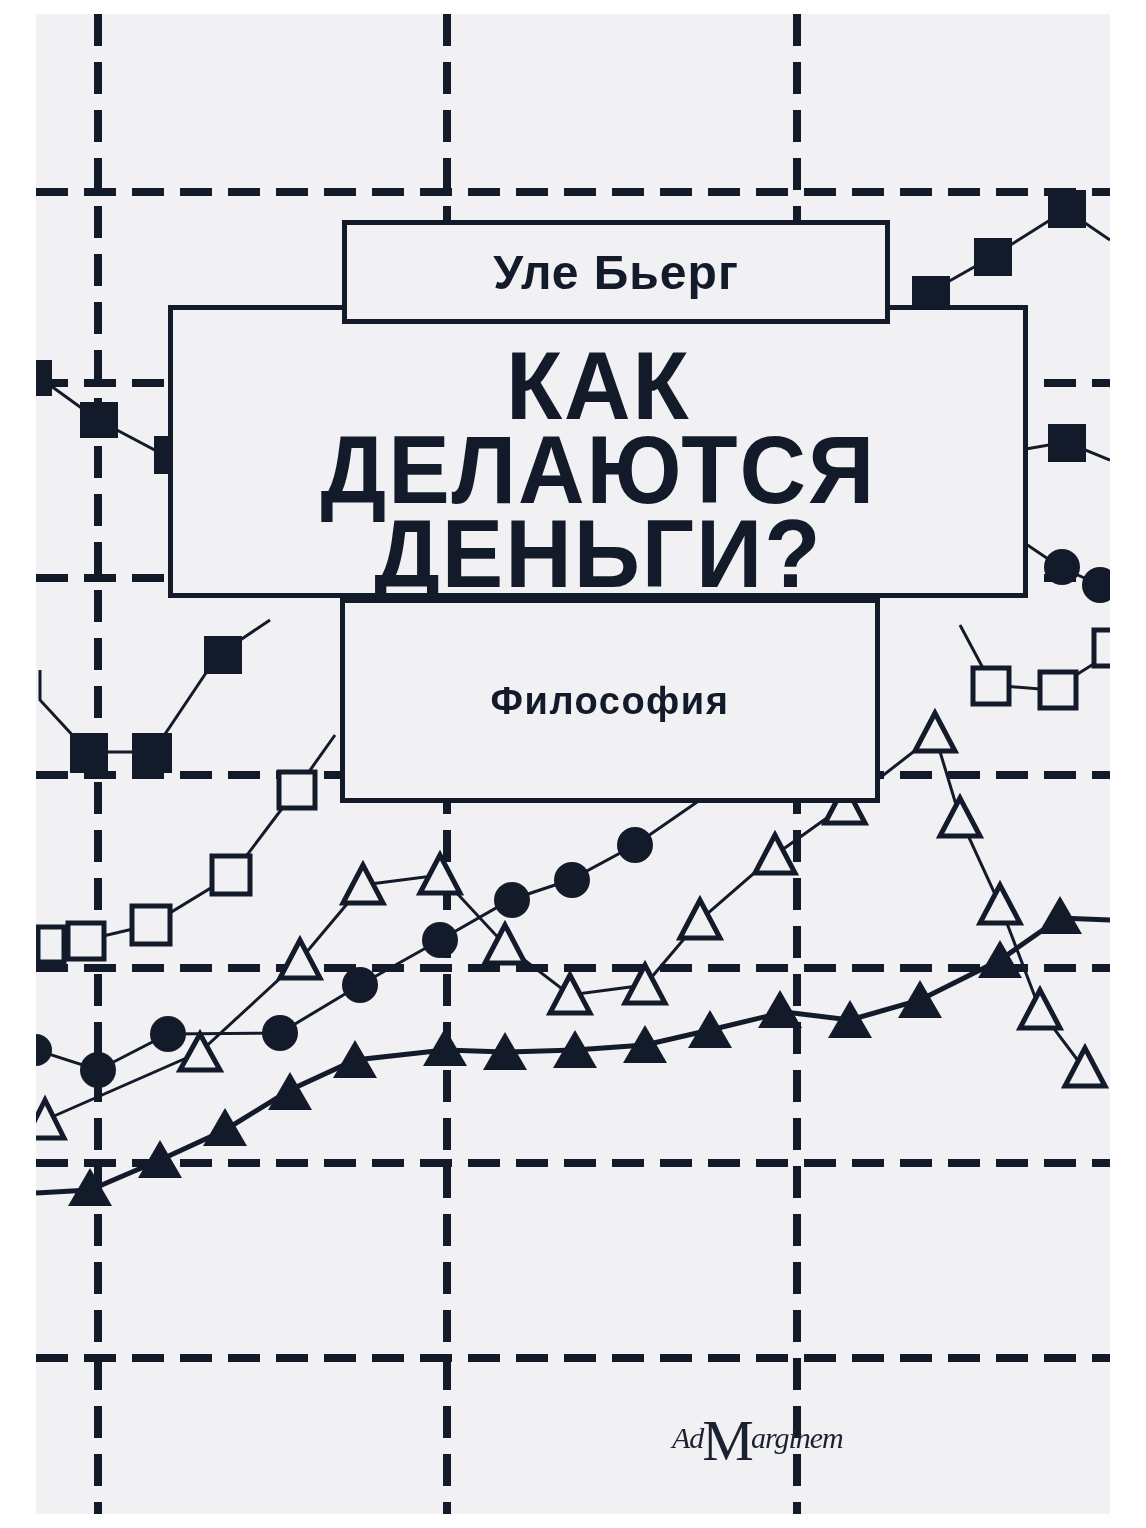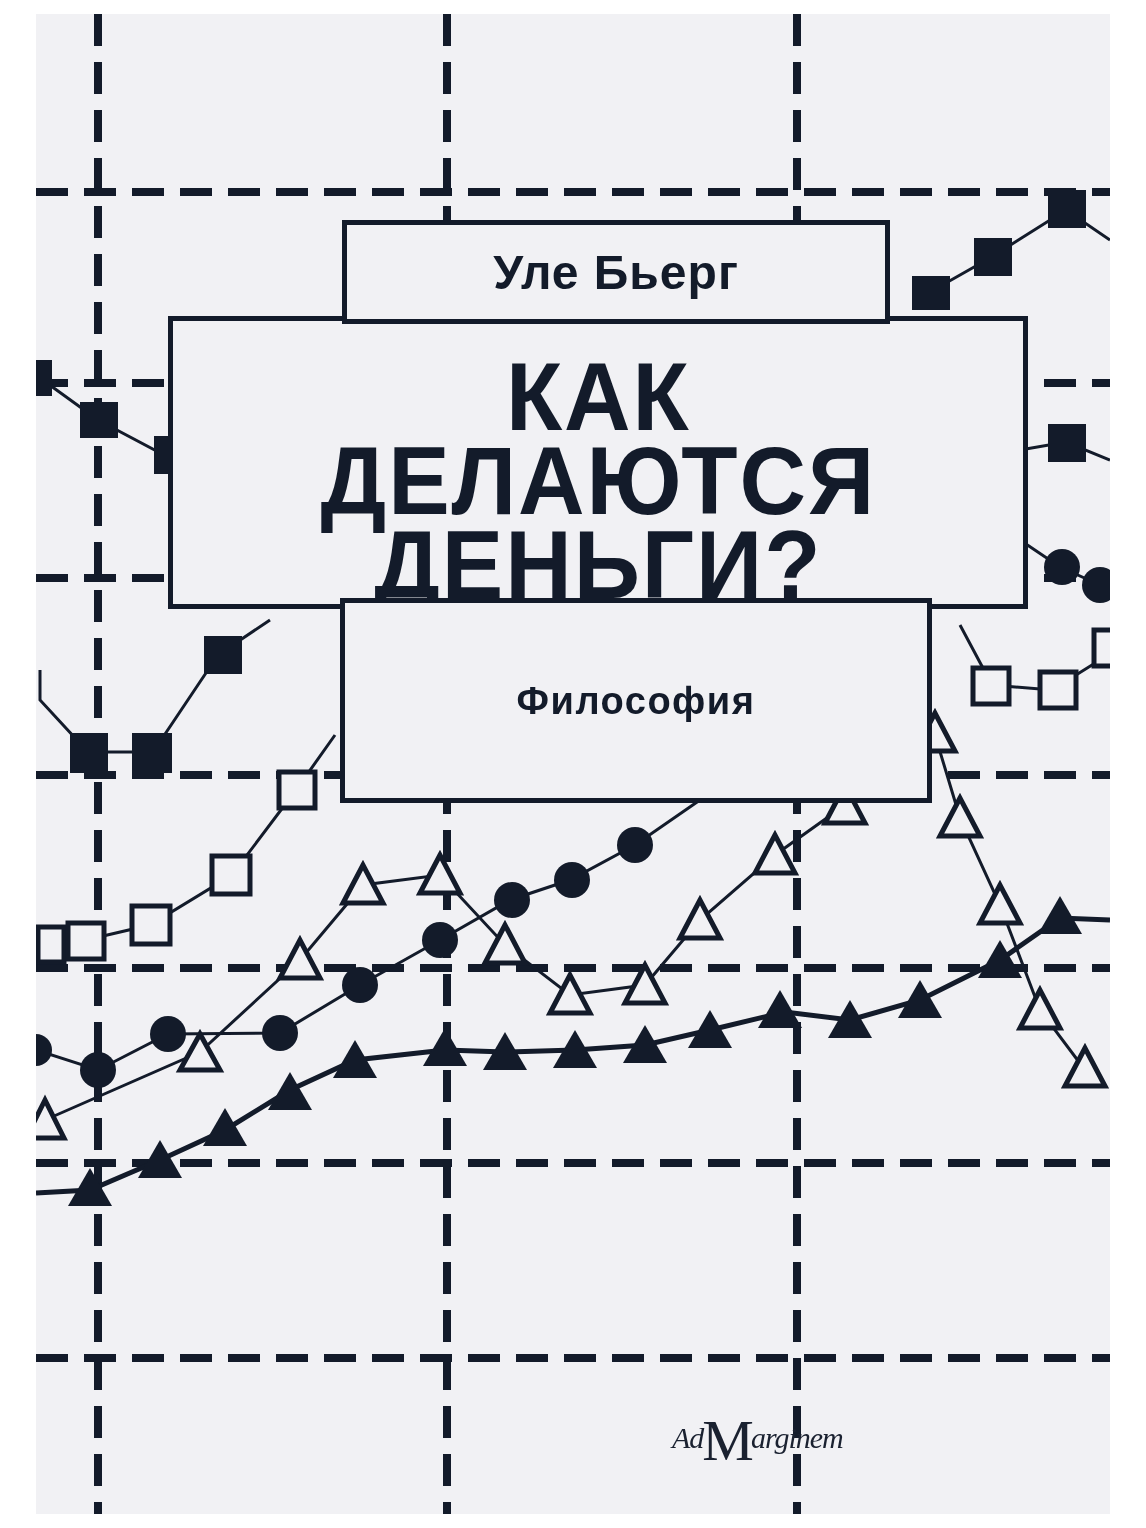--- a/index.html
+++ b/index.html
@@ -9,29 +9,29 @@
     background: #f1f1f4; overflow: hidden;
   }
   .art { position: absolute; left: 0; top: 0; width: 1146px; height: 1528px; }
   .box {
     position: absolute; background: #f1f1f4; border: 5px solid #131b2a; box-sizing: border-box;
     display: flex; align-items: center; justify-content: center; text-align: center;
     color: #131b2a;
   }
   .author-box { left: 342px; top: 220px; width: 548px; height: 104px; }
   .author { font-family: "Liberation Sans", sans-serif; font-weight: 700; font-size: 48px; letter-spacing: 1px; }
-  .title-box { left: 168px; top: 316px; width: 860px; height: 293px; }
+  .title-box { left: 168px; top: 305px; width: 860px; height: 293px; }
   .title-box.back { z-index: 1; }
   .author-box { z-index: 2; }
   .title {
     font-family: "Liberation Sans", sans-serif; font-weight: 700; font-size: 96px;
     line-height: 84px; letter-spacing: 2px; transform: scaleX(0.96); padding-top: 36px;
   }
   .title span { display: block; }
-  .subtitle-box { left: 340px; top: 598px; width: 592px; height: 205px; z-index: 2; }
+  .subtitle-box { left: 340px; top: 598px; width: 540px; height: 205px; z-index: 2; }
   .subtitle {
     font-family: "Liberation Sans", sans-serif; font-weight: 700; font-size: 38px; line-height: 48px;
     letter-spacing: 1.5px;
   }
   .subtitle span { display: block; }
   .publisher {
     position: absolute; left: 672px; top: 1395px; z-index: 2;
     font-family: "Liberation Serif", serif; font-style: italic; color: #1a2130;
     display: flex; align-items: baseline; letter-spacing: -1px;
   }

